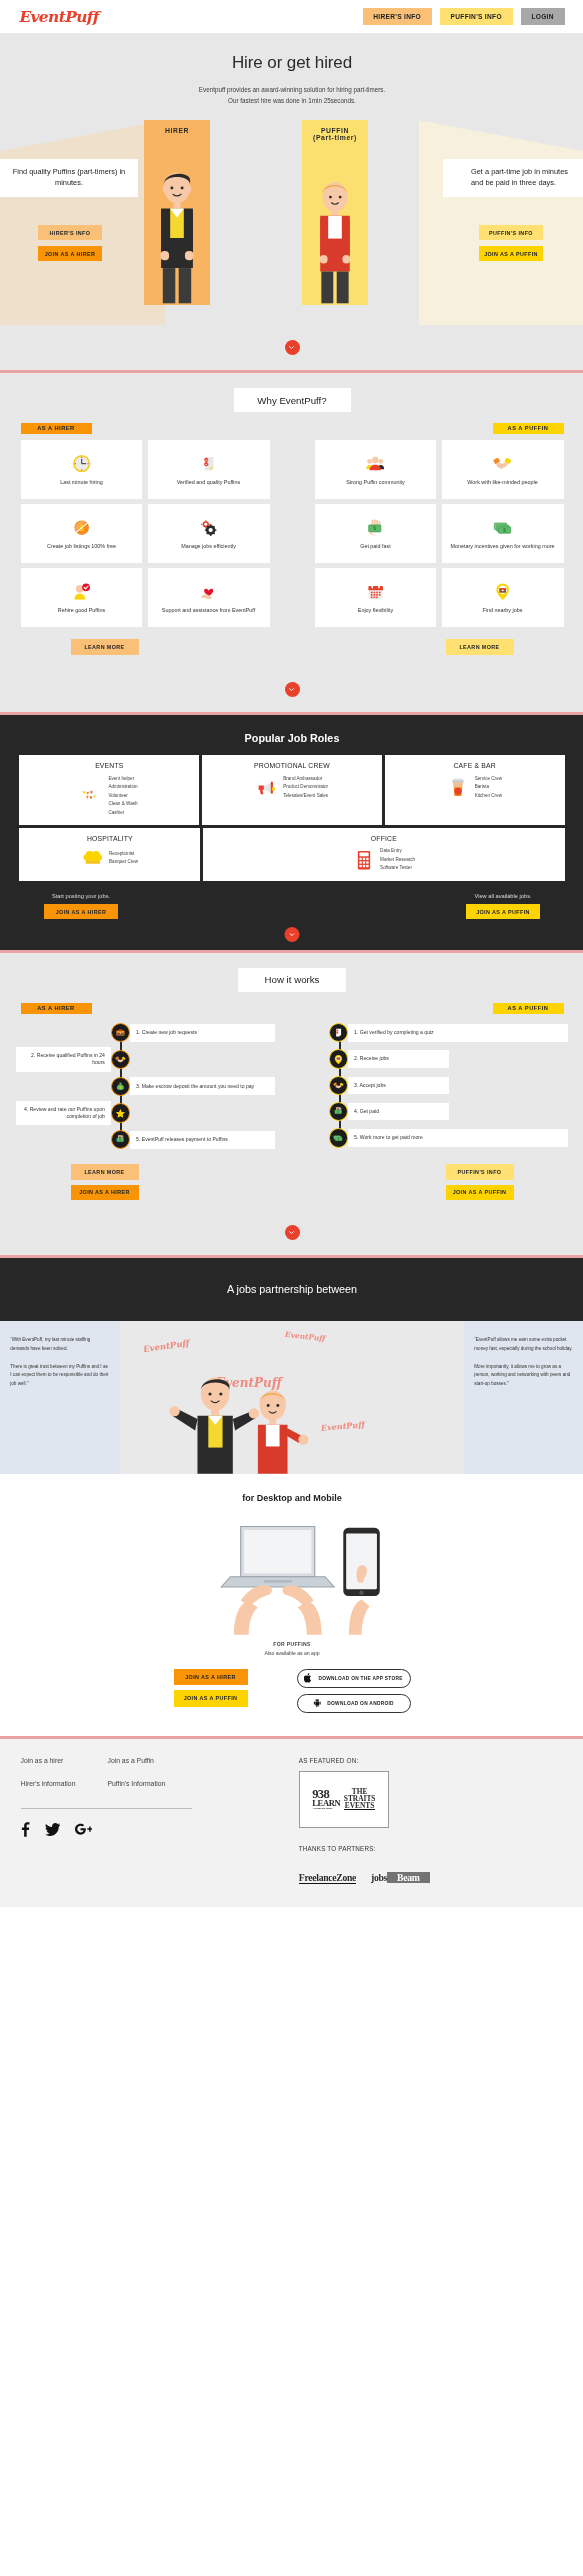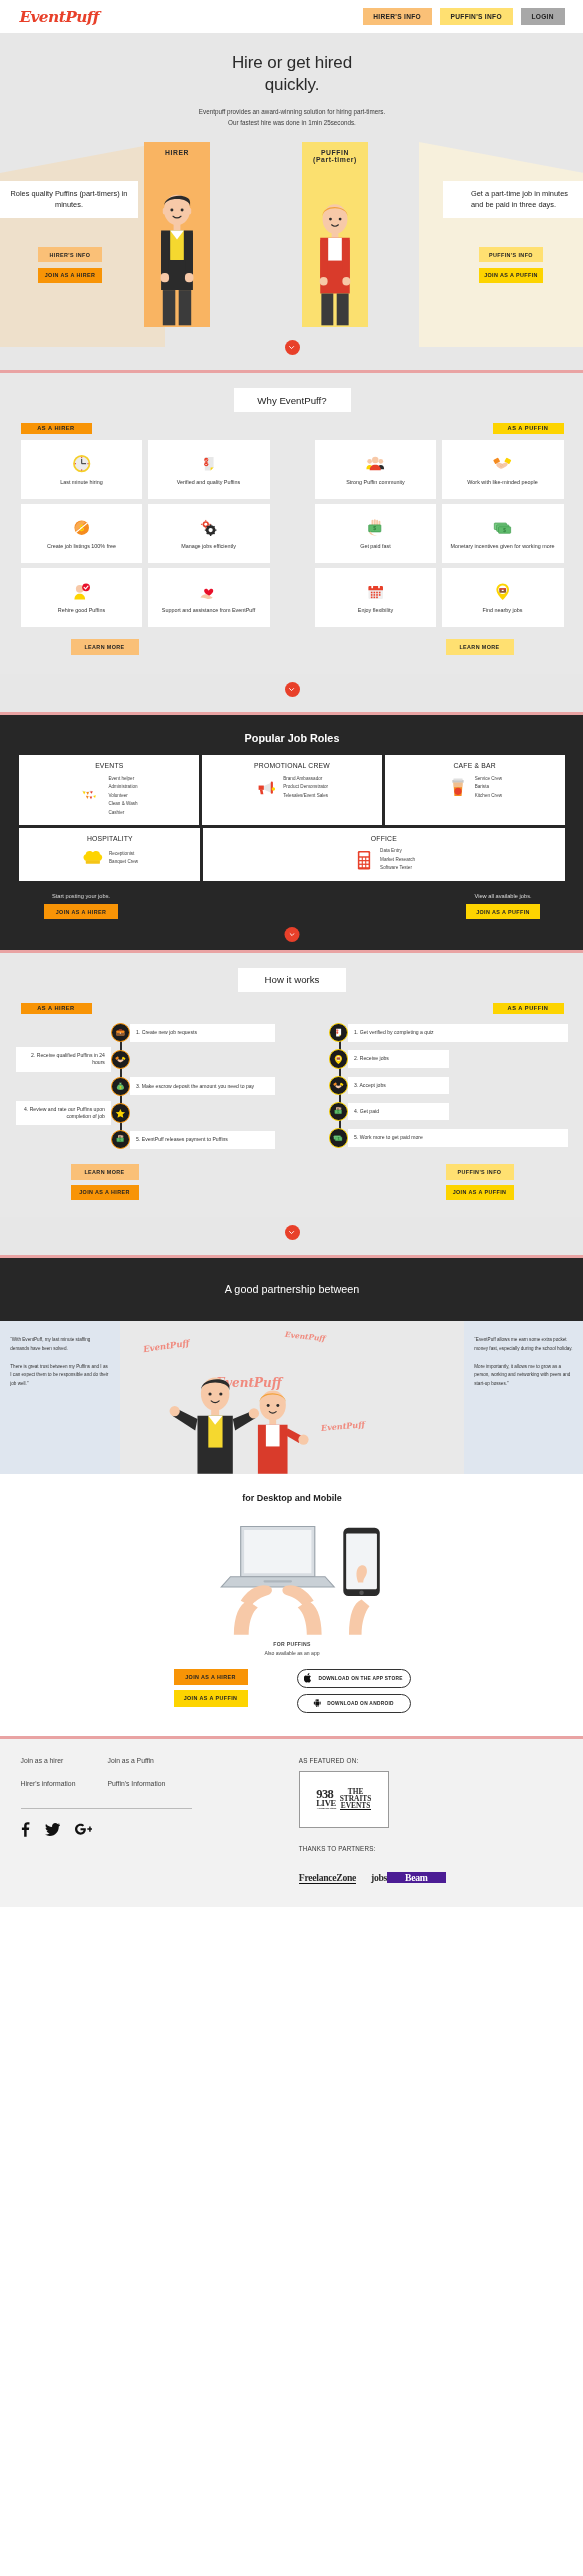--- a/index.html
+++ b/index.html
@@ -192,40 +192,39 @@
   .foot-cap { font-size:6.3px; letter-spacing:0.2px; color:#333; margin-bottom:6.8px; }
   .featbox { border:0.6px solid #999; width:90px; height:57px; display:flex; align-items:center; justify-content:center; gap:3.4px; background:#fff; }
   .m-938 { font-family:"Liberation Serif", serif; font-weight:bold; text-align:left; line-height:.9; }
   .m-938 .n { font-size:12.5px; letter-spacing:-0.6px; }
   .m-938 .l { font-size:8.5px; letter-spacing:-0.3px; }
   .m-938 .s { font-size:2.3px; font-style:italic; letter-spacing:0; }
   .m-st { font-family:"Liberation Serif", serif; font-weight:bold; font-size:7.4px; line-height:.95; text-align:center; border-bottom:1.1px solid #111; padding-bottom:0.6px; }
   .partners { display:flex; align-items:center; gap:15px; margin-top:20px; }
   .pz { font-family:"Liberation Serif", serif; font-weight:bold; font-size:9.7px; border-bottom:0.9px solid #111; letter-spacing:-0.3px; }
   .jb { font-family:"Liberation Serif", serif; font-weight:bold; font-size:9.7px; letter-spacing:-0.3px; }
-  .jb span { background:#4c1d95; color:#fff; padding:0 18px; }
+  .jb span { background:#737373; color:#fff; padding:0 10px; }
 </style>
 </head>
 <body>
 
 <div class="page">
 
   <div class="header">
     <div class="logo">EventPuff</div>
     <div class="nav">
       <div class="navbtn hirer">HIRER'S INFO</div>
       <div class="navbtn puffin">PUFFIN'S INFO</div>
       <div class="navbtn login">LOGIN</div>
     </div>
   </div>
 
   <div class="hero">
     <div class="hero-title">
       <div>Hire or get hired</div>
-      <div>quickly.</div>
     </div>
     <div class="hero-sub">
       <div>Eventpuff provides an award-winning solution for hiring part-timers.</div>
       <div>Our fastest hire was done in 1min 25seconds.</div>
     </div>
 
     <div class="hero-stage">
       <div class="wedge-l"></div>
       <div class="wedge-r"></div>
 
@@ -266,21 +265,21 @@
           <path d="M44 79h24v40H44z" fill="#fff"></path>
           <rect x="30" y="83" width="12" height="70" fill="#d93b2b"></rect>
           <rect x="70" y="83" width="12" height="70" fill="#d93b2b"></rect>
           <rect x="29" y="148" width="14" height="15" rx="7" fill="#f7c9a8"></rect>
           <rect x="69" y="148" width="14" height="15" rx="7" fill="#f7c9a8"></rect>
           <rect x="32" y="177" width="21" height="56" fill="#3b3b3b"></rect>
           <rect x="59" y="177" width="21" height="56" fill="#3b3b3b"></rect>
         </svg>
       </div>
 
-      <div class="side-copy left">Roles quality Puffins (part-timers) in minutes.</div>
+      <div class="side-copy left">Find quality Puffins (part-timers) in minutes.</div>
       <div class="side-copy right">Get a part-time job in minutes and be paid in three days.</div>
 
       <div class="side-btns left">
         <div class="btn o-light">HIRER'S INFO</div>
         <div class="btn o-solid">JOIN AS A HIRER</div>
       </div>
       <div class="side-btns right">
         <div class="btn y-light">PUFFIN'S INFO</div>
         <div class="btn y-solid">JOIN AS A PUFFIN</div>
       </div>
@@ -776,21 +775,21 @@
   <div class="chev-wrap">
     <div class="chev">
       <svg width="5.1" height="5.1" viewBox="0 0 10 10">
           <path d="M1 3l4 4 4-4" stroke="#fff" stroke-width="1.8" fill="none" stroke-linecap="round"></path>
         </svg>
     </div>
   </div>
   <div class="rule-pink"></div>
 
   <div class="partner">
-    <h2>A good partnership between</h2>
+    <h2>A jobs partnership between</h2>
   </div>
   <div class="testi">
     <div class="quote" style="white-space:pre-line">“With EventPuff, my last minute staffing demands have been solved.
 
 There is great trust between my Puffins and I as I can expect them to be responsible and do their job well.”</div>
     <div class="art">
       <div class="ep-script" style="left:23px;  top:19.4px;  font-size:8.5px; transform:rotate(-8deg)">EventPuff</div>
       <div class="ep-script" style="left:165px; top:10.3px;  font-size:7.4px; transform:rotate(6deg)">EventPuff</div>
       <div class="ep-script" style="left:96px; top:55px;  font-size:12px;">EventPuff</div>
       <div class="ep-script" style="left:201px; top:100px; font-size:8px; transform:rotate(-5deg)">EventPuff</div>
@@ -917,21 +916,21 @@
               <path d="M29.5 9.3V5.8h-2.8v3.5h-3.5v2.8h3.5v3.5h2.8v-3.5H33V9.3z" fill="#111"></path>
             </svg>
         </span>
       </div>
     </div>
     <div class="foot-right">
       <div class="foot-cap">AS FEATURED ON:</div>
       <div class="featbox">
         <div class="m-938">
           <div class="n">938</div>
-          <div class="l">LIVE</div>
+          <div class="l">LEARN</div>
           <div class="s">A MediaCorp Station</div>
         </div>
         <div class="m-st">
           <div>THE</div>
           <div>STRAITS</div>
           <div>EVENTS</div>
         </div>
       </div>
       <div class="foot-cap" style="margin-top:17px">THANKS TO PARTNERS:</div>
       <div class="partners">

